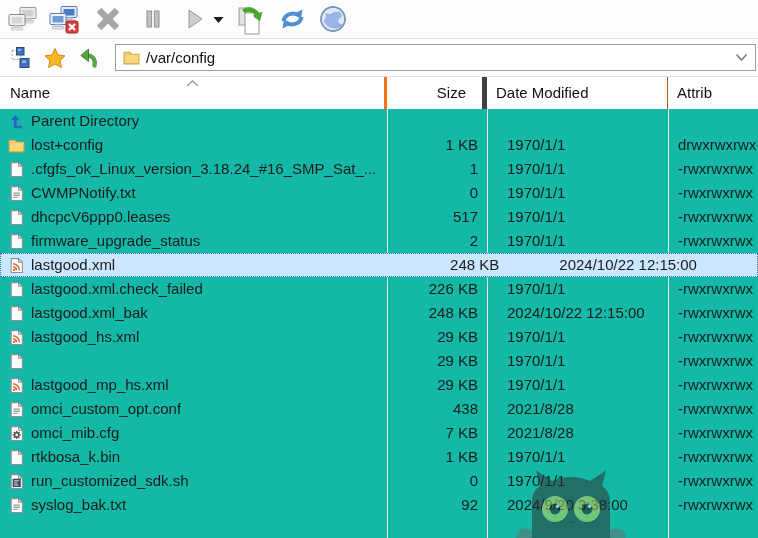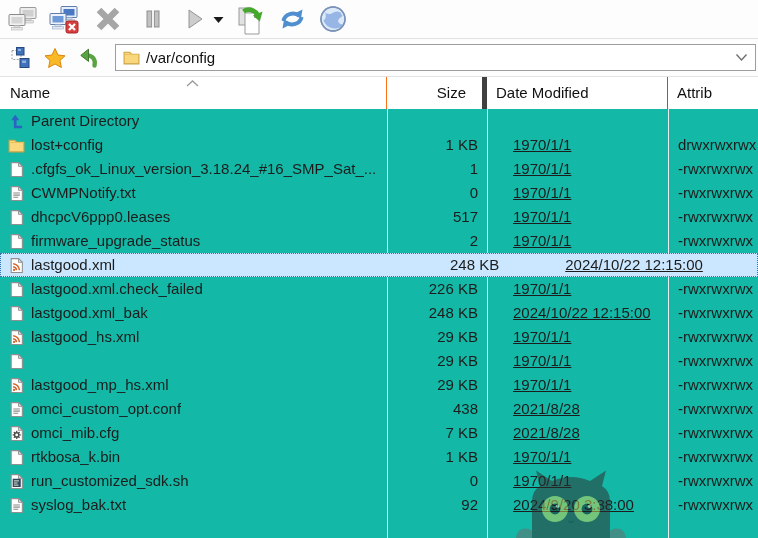--- a/index.html
+++ b/index.html
@@ -23,35 +23,35 @@
   .icon{display:inline-flex;align-items:center;justify-content:center;line-height:0;}
 
   
   .address-combo{flex:1;display:flex;align-items:center;height:27px;border:1px solid #9d9d9d;background:#fff;margin-left:9px;box-sizing:border-box;padding:0 5px 0 7px;}
   .address-combo input{flex:1;border:none;outline:none;font-family:"Liberation Sans",sans-serif;font-size:15px;padding:0 2px 0 6px;color:#111;background:transparent;}
   .combo-chevron{flex:none;padding:2px 2px;cursor:pointer;}
 
   
   .list-header{position:relative;display:flex;height:32px;line-height:32px;background:#fff;box-sizing:border-box;}
   .hdr-cell{box-sizing:border-box;overflow:hidden;white-space:nowrap;color:#111;cursor:pointer;}
-  .hdr-name{width:387px;padding-left:10px;border-right:1px solid #f97316;position:relative;}
+  .hdr-name{width:387px;padding-left:10px;border-right:3px solid #f97316;position:relative;}
   .hdr-size{width:100px;text-align:right;padding-right:16px;border-right:5px solid #404040;}
   .hdr-date{width:181px;padding-left:9px;border-right:1px solid #a16207;}
   .hdr-attrib{flex:1;padding-left:9px;}
   .sort-caret{position:absolute;left:186px;top:3px;line-height:0;}
 
   
   .list-body{position:relative;z-index:1;}
   .row{display:flex;height:24px;line-height:24px;box-sizing:border-box;cursor:default;}
   .cell{box-sizing:border-box;overflow:hidden;white-space:nowrap;}
   .cell-name{width:387px;display:flex;align-items:center;padding-left:8px;}
   .cell-name .icon{width:17px;height:17px;margin-right:6px;flex:none;}
   .cell-name .label{overflow:hidden;white-space:nowrap;}
   .cell-size{width:100px;text-align:right;padding-right:9px;}
-  .cell-date{width:181px;padding-left:26px;text-decoration:underline;}
+  .cell-date{width:181px;padding-left:20px;}
   .cell-attrib{flex:1;padding-left:10px;}
   .row.selected{background:#cbe7ff;outline:1px dotted #2f76b2;outline-offset:-1px;gap:31px;}
 
   
   .vline{position:absolute;top:108px;bottom:0;width:1px;background:#eaeaea;z-index:0;}
   .vline-1{left:387px;} .vline-2{left:487px;} .vline-3{left:668px;}
 
   
   .watermark{position:absolute;left:510px;top:467px;z-index:5;pointer-events:none;}
 </style>

